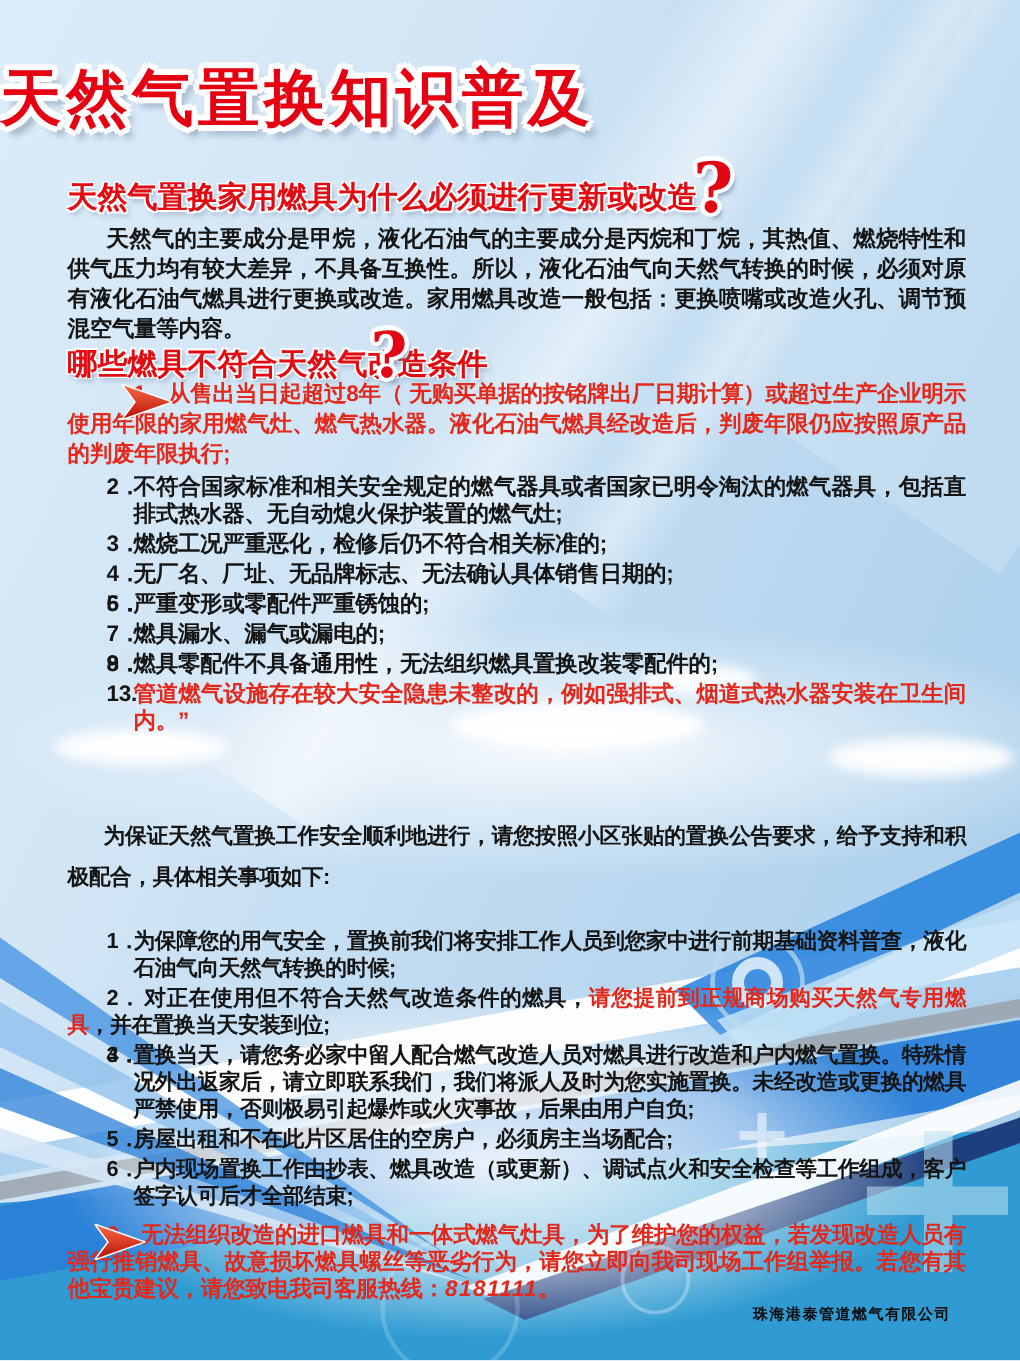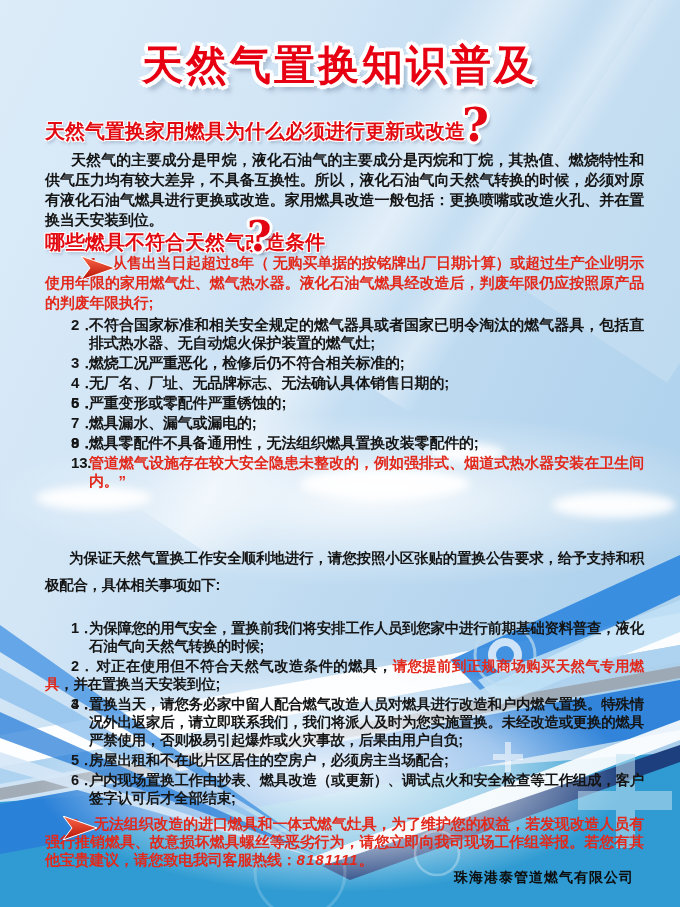--- a/index.html
+++ b/index.html
@@ -18,21 +18,21 @@
     background:radial-gradient(ellipse at 55% 50%,rgba(255,255,255,.85),rgba(255,255,255,0) 72%);}
   .cloud{position:absolute;background:rgba(255,255,255,.92);border-radius:50%;filter:blur(4px);}
   .cloud-1{left:300px;top:468px;width:170px;height:32px;}
   .cloud-2{left:428px;top:443px;width:76px;height:20px;}
   .cloud-3{left:36px;top:486px;width:116px;height:24px;}
   .cloud-4{left:552px;top:492px;width:124px;height:26px;}
   
   .waves{position:absolute;left:0;top:540px;width:680px;height:367px;}
   
   .content{position:absolute;left:0;top:0;width:680px;height:907px;}
-  .page-title{position:absolute;left:0;top:38px;width:680px;text-align:center;
+  .page-title{position:absolute;left:0;top:38px;width:680px;text-align:left;
     font-size:41px;font-weight:bold;letter-spacing:3px;color:#e60012;
     text-shadow:-3px -3px 0 #fff,3px -3px 0 #fff,-3px 3px 0 #fff,3px 3px 0 #fff,
       -4px 0 0 #fff,4px 0 0 #fff,0 -4px 0 #fff,0 4px 0 #fff,5px 6px 5px rgba(110,130,160,.65);}
   .sec-heading{position:absolute;left:45px;font-size:20px;font-weight:bold;color:#e30b12;
     letter-spacing:0px;text-shadow:-1px -1px 0 #fff,1px -1px 0 #fff,-1px 1px 0 #fff,1px 1px 0 #fff,2px 3px 3px rgba(120,140,170,.5);}
   .h1{top:118px;} .h2{top:229px;} .h3{top:511px;}
   .qmark{position:absolute;font-weight:bold;color:#e30613;font-family:"DejaVu Serif",serif;
     text-shadow:-2px -2px 0 #fff,2px -2px 0 #fff,-2px 2px 0 #fff,2px 2px 0 #fff,
       -3px 0 0 #fff,3px 0 0 #fff,0 -3px 0 #fff,0 3px 0 #fff,3px 4px 3px rgba(110,130,160,.6);}
   .q1{left:462px;top:98px;font-size:46px;} .q2{left:247px;top:212px;font-size:42px;}
@@ -45,21 +45,21 @@
   .item{position:relative;text-align:justify;line-height:18px;margin-bottom:2px;}
   .hang{padding-left:44px;} .hang .num{position:absolute;left:26px;top:0;}
   .flow{text-indent:26px;} .flow .num{padding-right:2px;}
   .lead-item{text-indent:44px;line-height:20px;margin-bottom:3px;}
   .red-text{color:#e2291c;}
   .arrow-wrap{position:absolute;left:-8px;top:3px;width:36px;height:25px;}
   .item8{position:absolute;left:45px;right:36px;top:815px;font-size:15px;font-weight:bold;
     color:#e2291c;text-align:justify;text-indent:26px;line-height:18px;letter-spacing:-0.2px;}
   .item8 .arrow-wrap{top:1px;}
   .hotline{font-style:italic;letter-spacing:1px;}
-  .footer{position:absolute;top:869px;right:46px;font-size:14px;font-weight:bold;color:#0d0d0d;letter-spacing:1px;}
+  .footer{position:absolute;top:869px;right:46px;font-size:10px;font-weight:bold;color:#0d0d0d;letter-spacing:1px;}
 </style>
 </head>
 <body>
 
 <div class="poster">
 
   <div class="streak streak-a"></div>
   <div class="streak streak-b"></div>
   <div class="streak streak-c"></div>
   <div class="midglow"></div>
@@ -105,21 +105,21 @@
     <circle cx="300" cy="332" r="45" fill="none" stroke="#ffffff" stroke-width="3" opacity="0.18"></circle>
     <circle cx="437" cy="313" r="22" fill="none" stroke="#ffffff" stroke-width="2.5" opacity="0.3"></circle>
   </svg>
 
   <div class="content">
 
     <div class="page-title">天然气置换知识普及</div>
 
     <div class="sec-heading h1">天然气置换家用燃具为什么必须进行更新或改造</div>
     <div class="qmark q1">?</div>
-    <div class="para body1">天然气的主要成分是甲烷，液化石油气的主要成分是丙烷和丁烷，其热值、燃烧特性和供气压力均有较大差异，不具备互换性。所以，液化石油气向天然气转换的时候，必须对原有液化石油气燃具进行更换或改造。家用燃具改造一般包括：更换喷嘴或改造火孔、并在置换当天安装到位。</div>
+    <div class="para body1">天然气的主要成分是甲烷，液化石油气的主要成分是丙烷和丁烷，其热值、燃烧特性和供气压力均有较大差异，不具备互换性。所以，液化石油气向天然气转换的时候，必须对原有液化石油气燃具进行更换或改造。家用燃具改造一般包括：更换喷嘴或改造火孔、调节预混空气量等内容。</div>
 
     <div class="sec-heading h2">哪些燃具不符合天然气改造条件</div>
     <div class="qmark q2">?</div>
 
     <div class="sec2">
       <div class="item lead-item red-text">
         <span class="arrow-wrap">
           <svg viewBox="0 0 34 24" width="34" height="24">
             <defs>
                 <linearGradient id="ag1" x1="0" y1="0" x2="0" y2="1">

